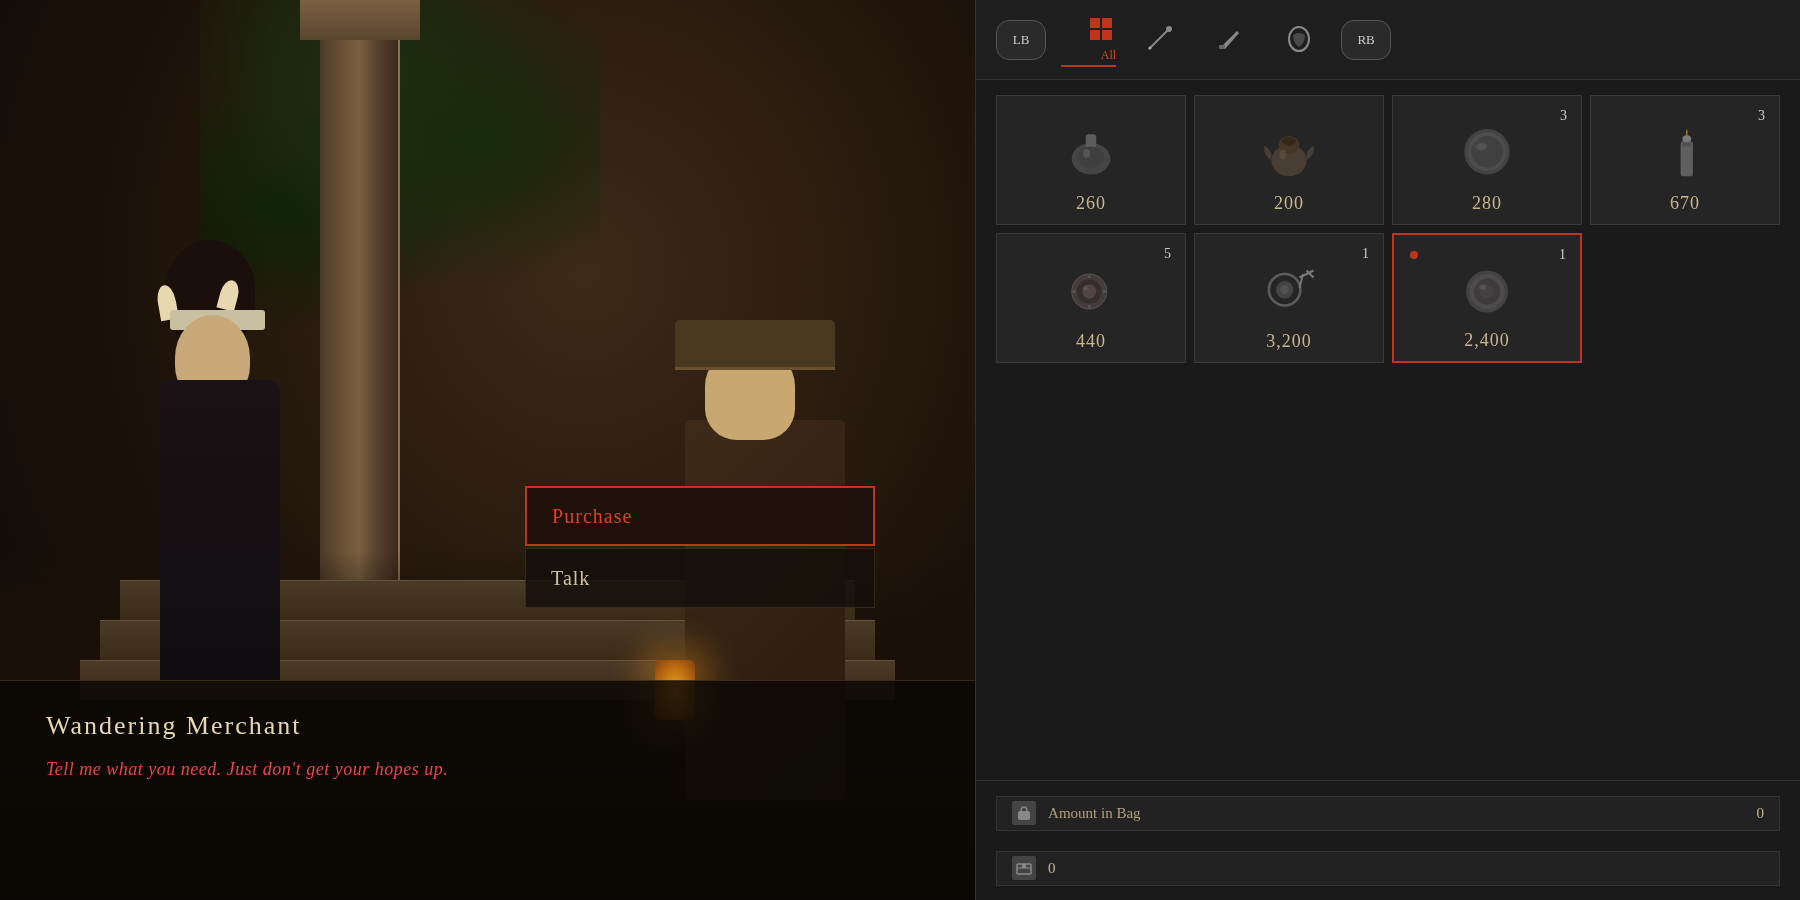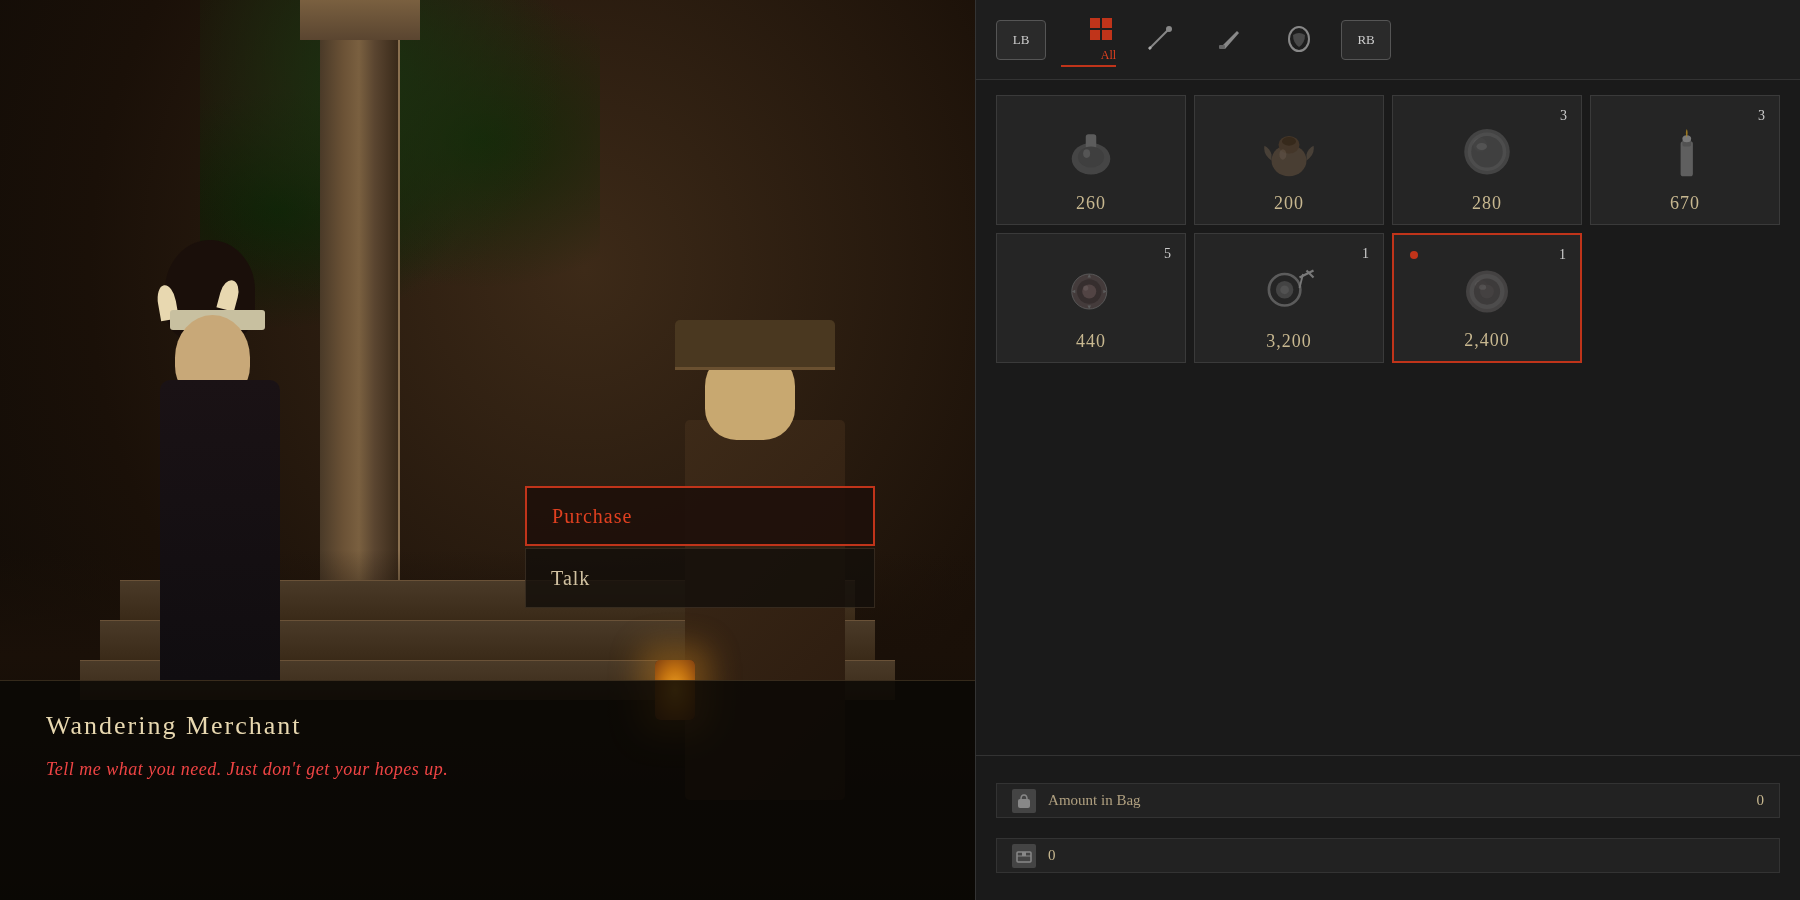--- a/index.html
+++ b/index.html
@@ -285,21 +285,21 @@
       height: 40px;
       border: 1px solid #555;
       background: #2a2a2a;
       color: #ccc;
       display: flex;
       align-items: center;
       justify-content: center;
       font-size: 13px;
       font-family: serif;
       cursor: pointer;
-      border-radius: 4px;
+      border-radius: 13px;
     }
 
     .nav-tab {
       width: 55px;
       height: 55px;
       display: flex;
       flex-direction: column;
       align-items: center;
       justify-content: center;
       cursor: pointer;
@@ -404,21 +404,21 @@
 
     .item-price {
       font-size: 18px;
       color: #c8b890;
       font-family: 'Georgia', serif;
       letter-spacing: 1px;
     }
 
     
     .info-area {
-      height: 145px;
+      height: 120px;
       background: #1a1a1a;
       border-top: 1px solid #333;
       padding: 13px 20px;
       display: flex;
       flex-direction: column;
       justify-content: center;
       gap: 20px;
     }
 
     .info-row {

